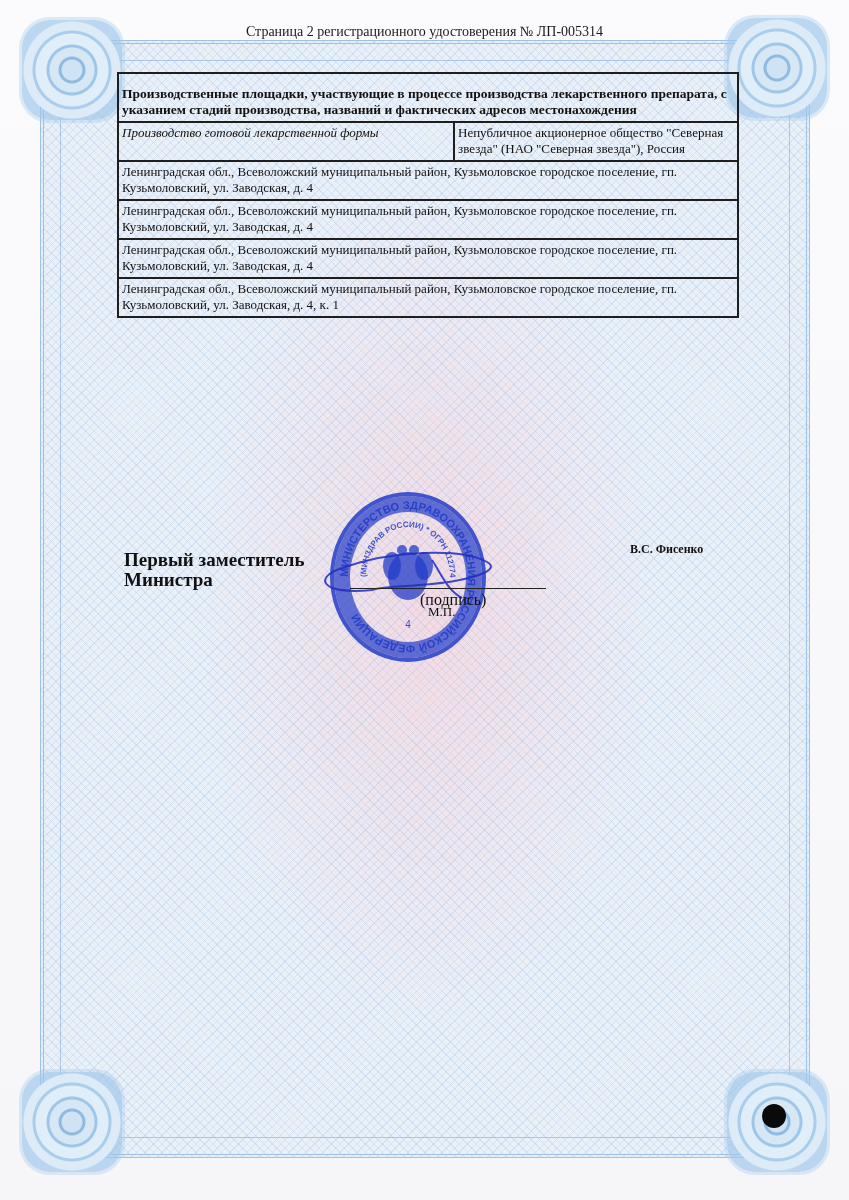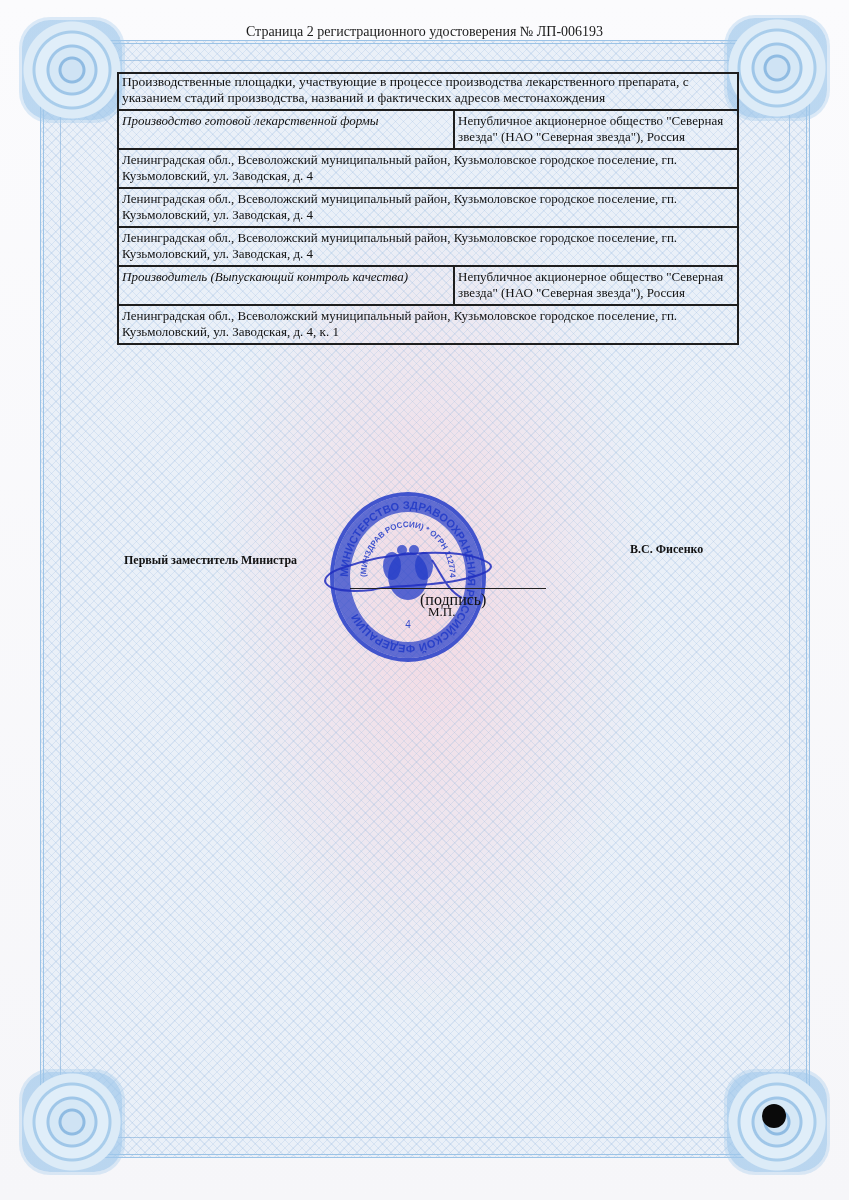--- a/index.html
+++ b/index.html
@@ -51,27 +51,27 @@
     }
 
     .sites-table {
       position: absolute; left: 117px; top: 72px; width: 620px;
       border-collapse: collapse; table-layout: fixed;
       font-size: 13px; line-height: 16px;
     }
     .sites-table td {
       border: 2px solid #1e1e1e; padding: 2px 3px 3px 3px; vertical-align: top;
     }
-    .sites-table .head-cell { font-weight: normal; font-size: 13.5px; line-height: 16px; padding-top: 0; }
+    .sites-table .head-cell { font-weight: bold; font-size: 13.5px; line-height: 16px; padding-top: 12px; }
     .sites-table .stage-cell { font-style: italic; width: 330px; }
     .sites-table .org-cell { }
     .sites-table .addr-cell { }
 
     .signatory-title {
-      position: absolute; left: 124px; top: 550px; font-weight: bold; font-size: 12px; line-height: 20px;
+      position: absolute; left: 124px; top: 550px; font-weight: bold; font-size: 19px; line-height: 20px;
     }
     .signatory-name {
       position: absolute; left: 630px; top: 542px; font-weight: bold; font-size: 12px;
     }
     .signature-line {
       position: absolute; left: 350px; top: 588px; width: 196px; border-top: 1.5px solid #222;
     }
     .signature-caption {
       position: absolute; left: 420px; top: 591px; font-size: 16px;
     }
@@ -97,21 +97,21 @@
 
 <div class="sheet">
   <div class="guilloche-field"></div>
   <div class="inner-frame"></div>
   <div class="rosette tl"></div>
   <div class="rosette tr"></div>
   <div class="rosette bl"></div>
   <div class="rosette br"></div>
   <div class="punch-hole"></div>
 
-  <div class="page-header">Страница 2 регистрационного удостоверения № ЛП-006193</div>
+  <div class="page-header">Страница 2 регистрационного удостоверения № ЛП-005314</div>
 
   <table class="sites-table">
     <colgroup>
         <col style="width:336px">
         <col style="width:284px">
       </colgroup>
     <tbody>
         <tr>
       <td colspan="2" class="head-cell">Производственные площадки, участвующие в процессе производства лекарственного препарата, с указанием стадий производства, названий и фактических адресов местонахождения</td>
     </tr>
@@ -120,24 +120,20 @@
       <td class="org-cell">Непубличное акционерное общество "Северная звезда" (НАО "Северная звезда"), Россия</td>
     </tr>
     <tr>
       <td colspan="2" class="addr-cell">Ленинградская обл., Всеволожский муниципальный район, Кузьмоловское городское поселение, гп. Кузьмоловский, ул. Заводская, д. 4</td>
     </tr>
     <tr>
       <td colspan="2" class="addr-cell">Ленинградская обл., Всеволожский муниципальный район, Кузьмоловское городское поселение, гп. Кузьмоловский, ул. Заводская, д. 4</td>
     </tr>
     <tr>
       <td colspan="2" class="addr-cell">Ленинградская обл., Всеволожский муниципальный район, Кузьмоловское городское поселение, гп. Кузьмоловский, ул. Заводская, д. 4</td>
-    </tr>
-    <tr>
-      <td class="stage-cell">Производитель (Выпускающий контроль качества)</td>
-      <td class="org-cell">Непубличное акционерное общество "Северная звезда" (НАО "Северная звезда"), Россия</td>
     </tr>
     <tr>
       <td colspan="2" class="addr-cell">Ленинградская обл., Всеволожский муниципальный район, Кузьмоловское городское поселение, гп. Кузьмоловский, ул. Заводская, д. 4, к. 1</td>
     </tr>
   </tbody>
     </table>
 
   <div class="signatory-title" style="width:190px">Первый заместитель Министра</div>
   <div class="signatory-name">В.С. Фисенко</div>
 

